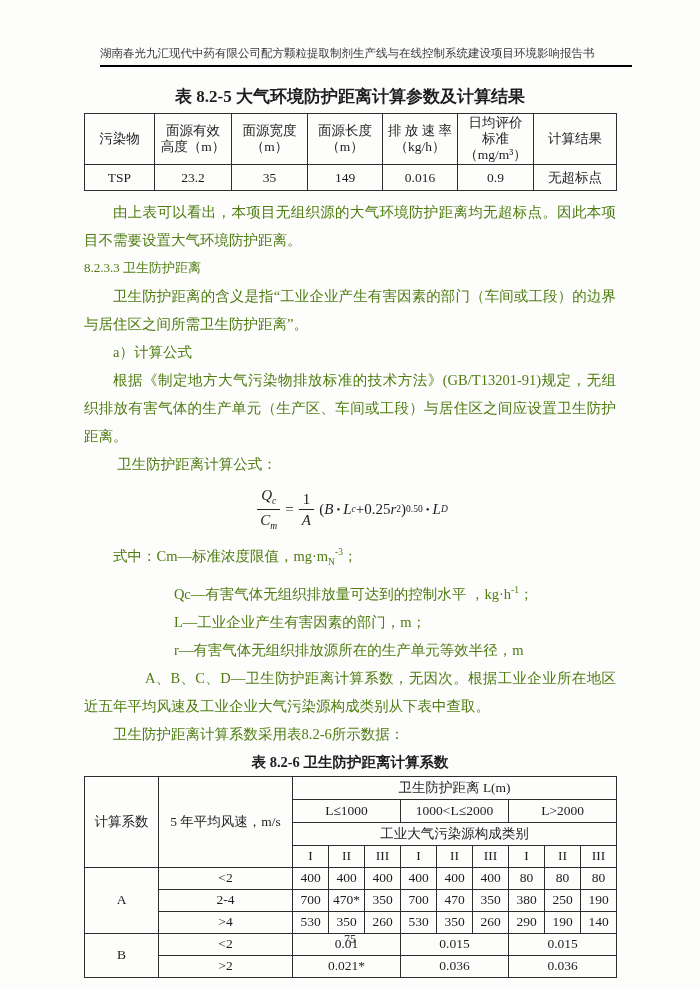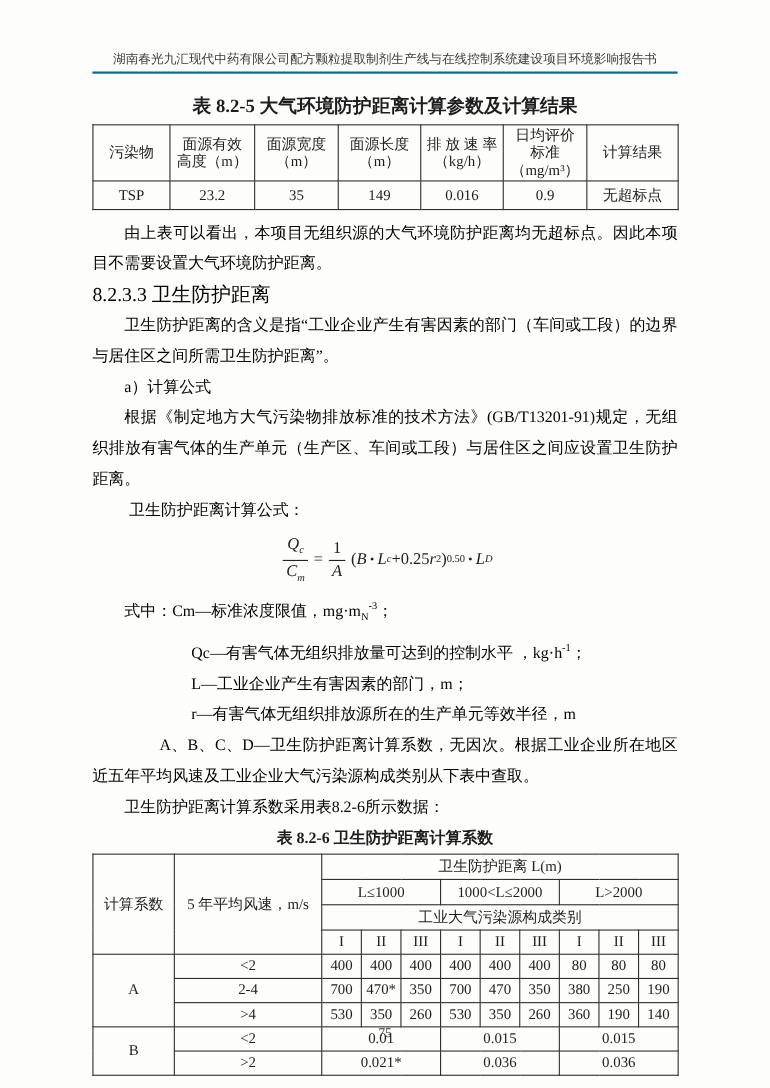--- a/index.html
+++ b/index.html
@@ -3,28 +3,28 @@
 <meta charset="utf-8">
 <style>
   html,body { margin:0; padding:0; background:#ffffff; }
   .page {
     position:relative; width:700px; height:989px; background:#fdfdfc;
     font-family:"Liberation Serif","DejaVu Serif",serif; color:#1d1d1d;
     overflow:hidden;
   }
   
   .runhead {
-    position:absolute; left:84px; top:46px; width:532px;
-    border-bottom:2px solid #0369a1; padding-bottom:4px;
-    text-align:center; font-size:11.5px; color:#3a3a3a; white-space:nowrap;
+    position:absolute; left:100px; top:46px; width:532px;
+    border-bottom:2px solid #000000; padding-bottom:4px;
+    text-align:left; font-size:11.5px; color:#3a3a3a; white-space:nowrap;
   }
   
   .content { position:absolute; left:84px; top:86px; width:532px; }
-  .para { margin:0; font-size:14.5px; line-height:28px; text-align:justify; text-indent:2em; color:#000000; }
-  .heading { margin:0; font-size:18px; line-height:28px; text-indent:0; }
+  .para { margin:0; font-size:14.5px; line-height:28px; text-align:justify; text-indent:2em; color:#4d7c0f; }
+  .heading { margin:0; font-size:13px; line-height:28px; text-indent:0; }
   .indent23 { text-indent:2.3em; }
   .tbl-title { text-align:center; font-weight:bold; font-size:17px; line-height:22px; margin:0 0 5px 0; }
   .tbl-title2 { text-align:center; font-weight:bold; font-size:14.5px; line-height:24px; margin:2px 0 2px 0; }
 
   table { border-collapse:collapse; table-layout:fixed; width:532px; }
   td {
     border:1px solid #2e2e2e; text-align:center; vertical-align:middle;
     font-size:13.5px; line-height:16px; padding:1px 2px; color:#1d1d1d;
   }
   .pre { white-space:pre-line; }
@@ -216,21 +216,21 @@
           <td>190</td>
         </tr>
         <tr class="b">
           <td>&gt;4</td>
           <td>530</td>
           <td>350</td>
           <td>260</td>
           <td>530</td>
           <td>350</td>
           <td>260</td>
-          <td>360</td>
+          <td>290</td>
           <td>190</td>
           <td>140</td>
         </tr>
 
         <tr class="b">
           <td rowspan="2">B</td>
           <td>&lt;2</td>
           <td colspan="3">0.01</td>
           <td colspan="3">0.015</td>
           <td colspan="3">0.015</td>

